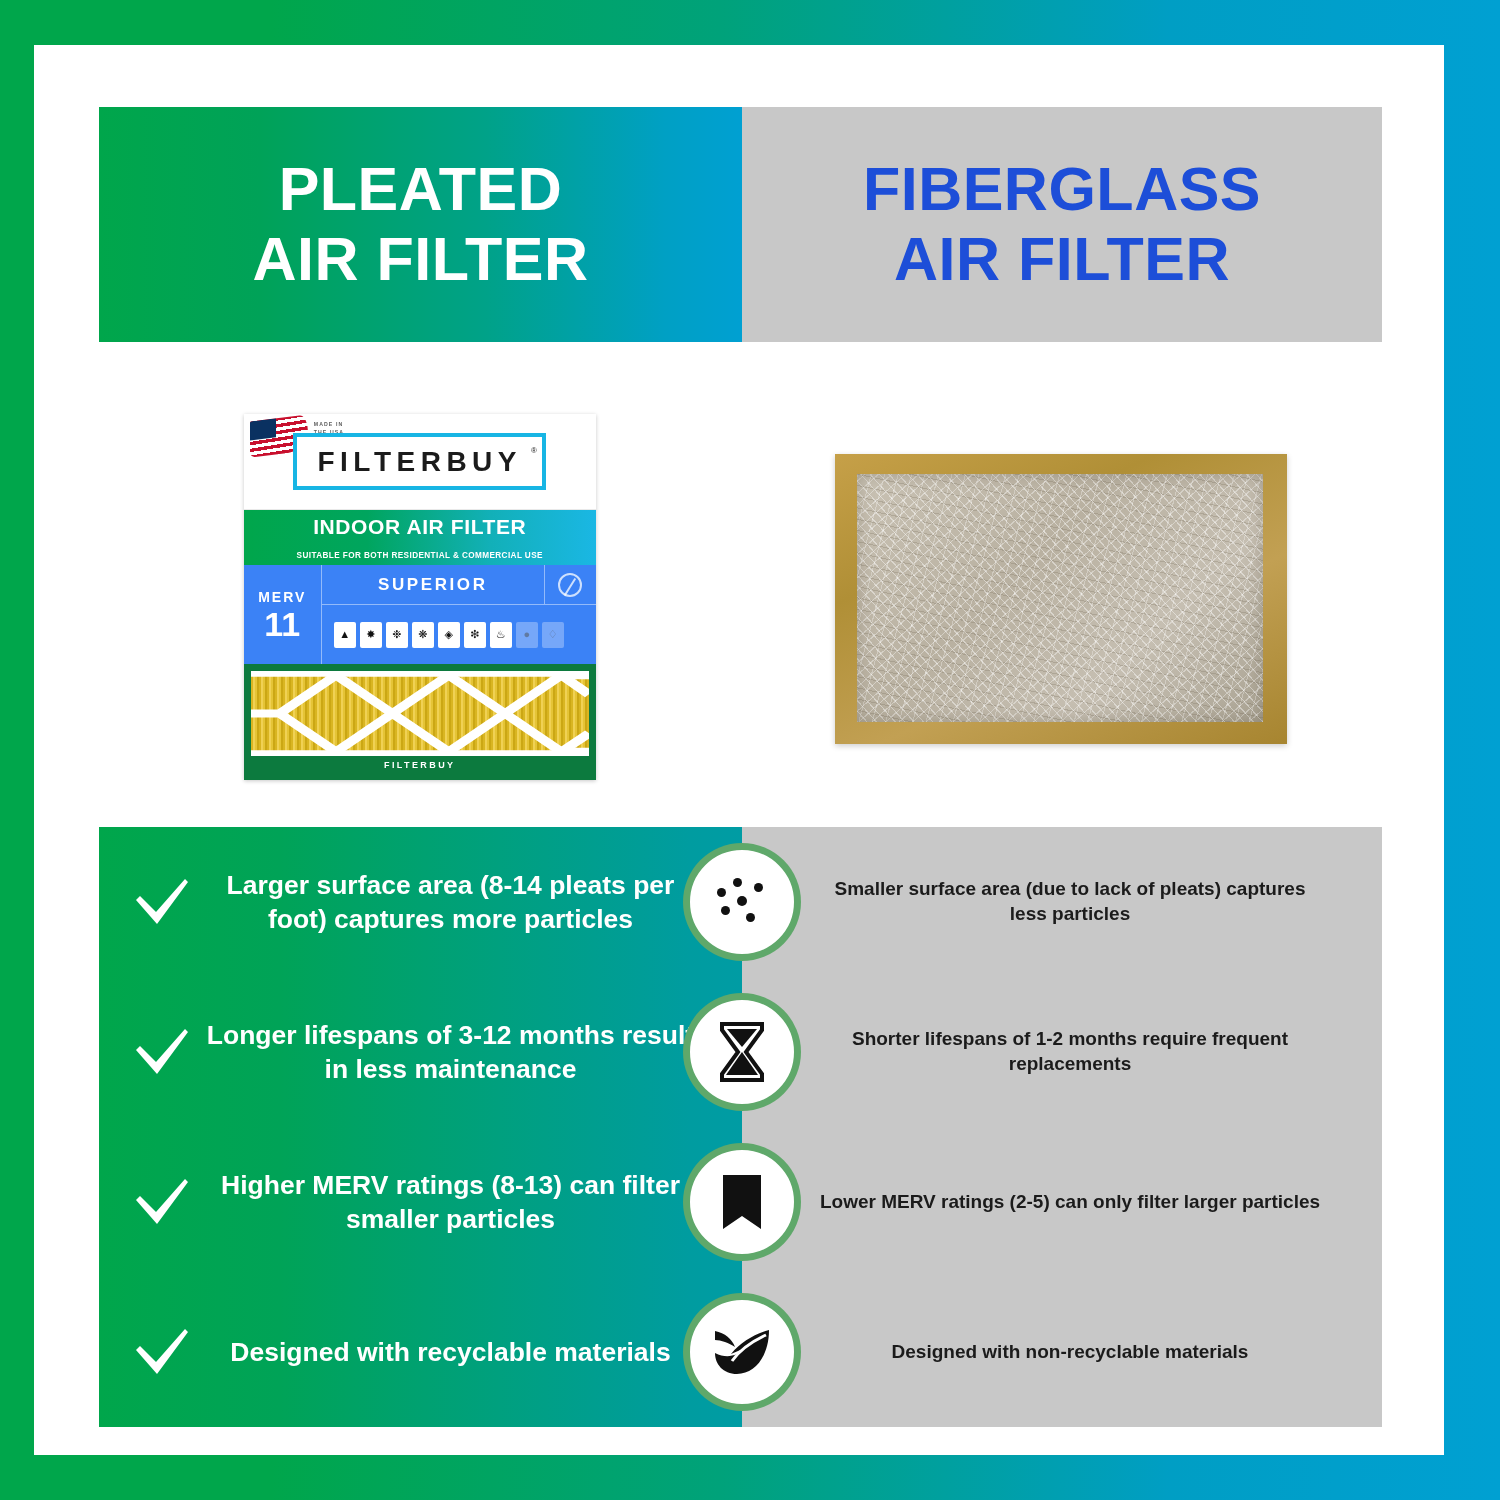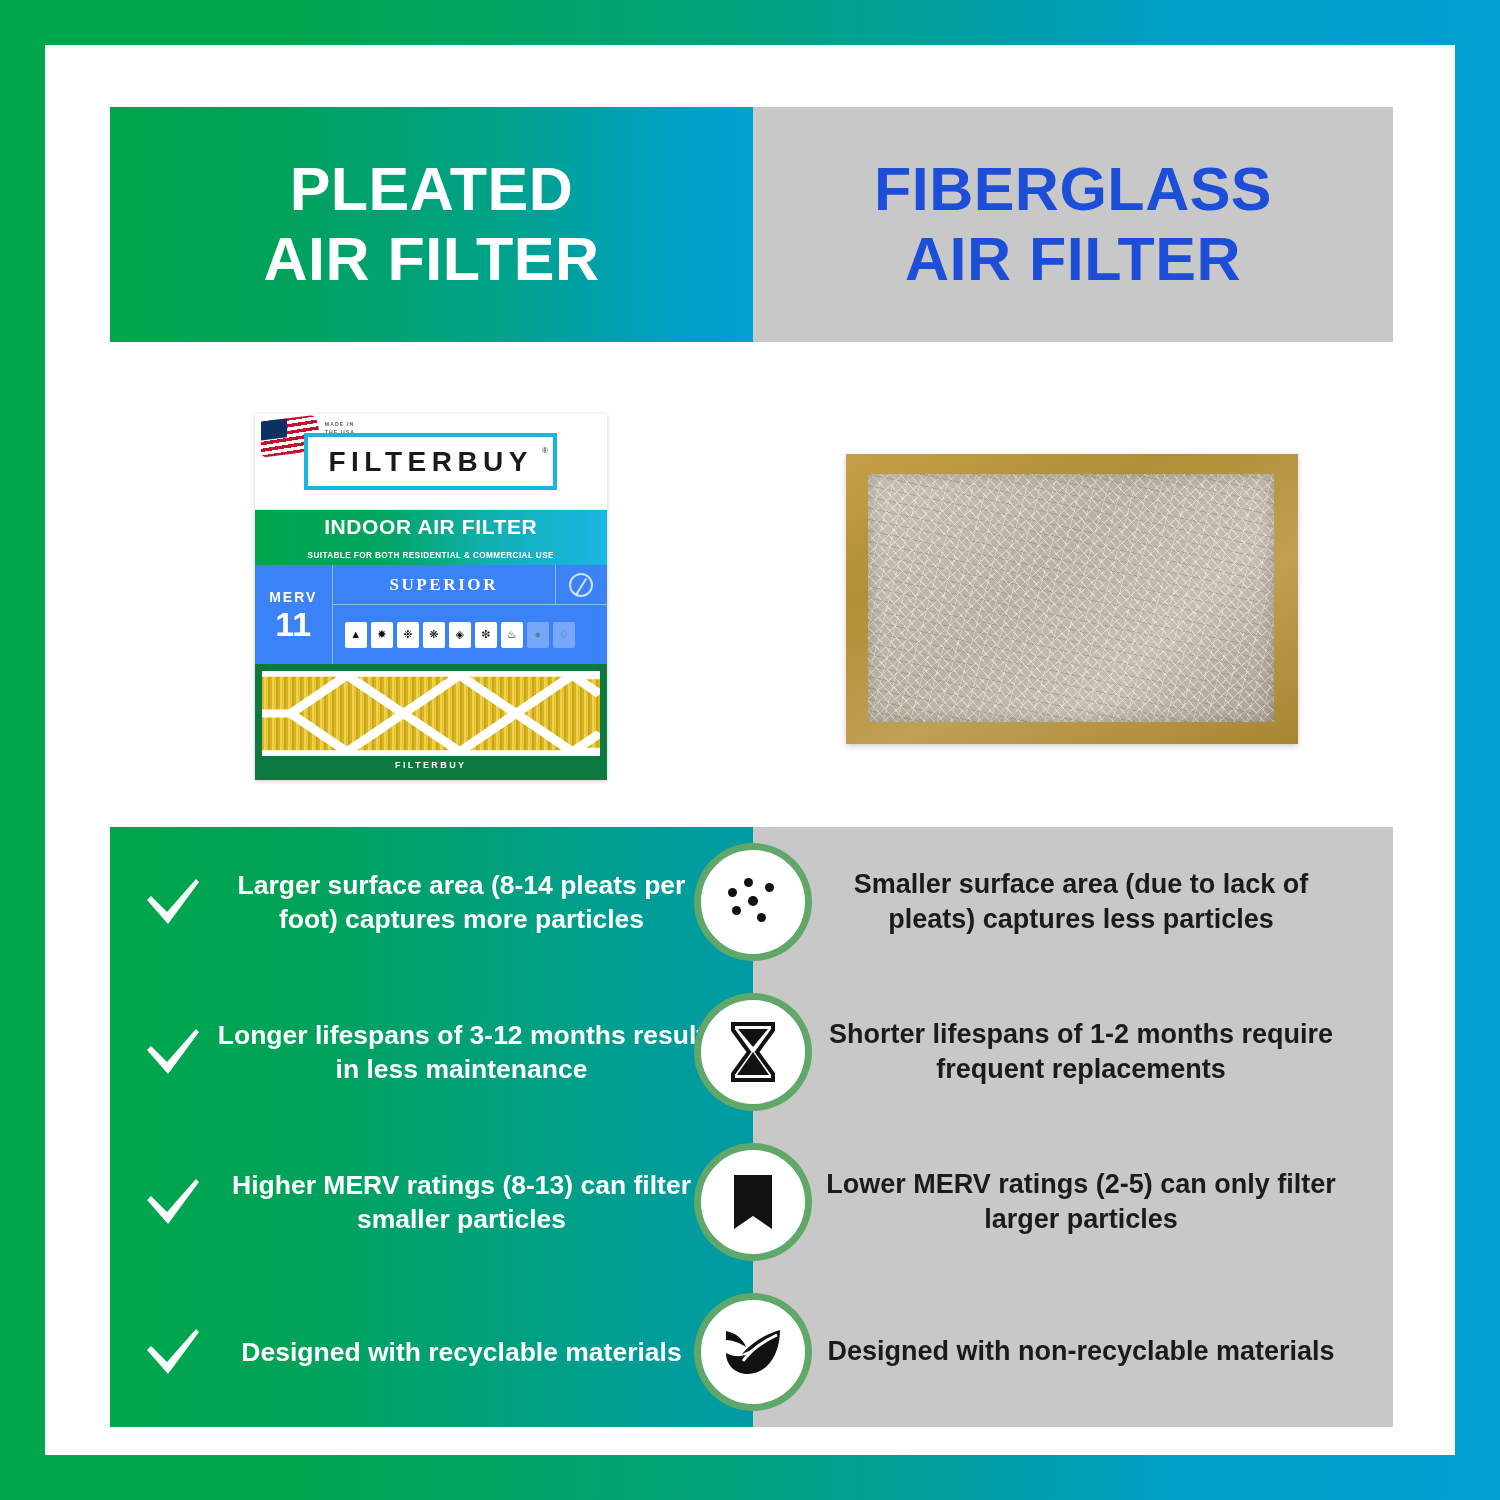--- a/index.html
+++ b/index.html
@@ -14,21 +14,21 @@
   
   #infographic {
     position: relative;
     width: 1500px; height: 1500px;
     background: linear-gradient(90deg, #00a64b 0%, #00a64b 18%, #00a27a 48%, #009ec4 78%, #00a0d2 100%);
   }
 
   
   #canvas {
     position: absolute;
-    left: 45px; top: 45px;
+    left: 34px; top: 45px;
     width: 1410px; height: 1410px;
     background: #ffffff;
   }
 
   
   .header-row {
     position: absolute;
     left: 65px; top: 62px;
     width: 1283px; height: 235px;
     display: flex;
@@ -135,21 +135,21 @@
   }
   .fb-merv {
     width: 78px;
     display: flex; flex-direction: column;
     align-items: center; justify-content: center;
     color: #ffffff;
     border-right: 1px solid rgba(255,255,255,.45);
   }
   .fb-merv-label { font-size: 14px; font-weight: 800; letter-spacing: 2px; }
   .fb-merv-value { font-size: 34px; font-weight: 800; line-height: 1; margin-top: 2px; }
-  .fb-right-col { flex: 1; display: flex; flex-direction: column; font-family: Liberation Serif, serif; }
+  .fb-right-col { flex: 1; display: flex; flex-direction: column; }
   .fb-superior-row {
     height: 40px;
     display: flex; align-items: center;
     border-bottom: 1px solid rgba(255,255,255,.45);
   }
   .fb-superior {
     flex: 1; text-align: center;
     font-size: 17px; font-weight: 800;
     color: #ffffff; letter-spacing: 2.6px;
   }
@@ -266,21 +266,21 @@
     color: #ffffff;
     font-size: 26.5px;
     font-weight: 700;
     line-height: 1.30;
   }
   .row-right {
     flex: 1;
     padding-left: 72px; padding-right: 56px;
     text-align: center;
     color: #1b1b1b;
-    font-size: 27px;
+    font-size: 19px;
     font-weight: 700;
     line-height: 1.30;
   }
 
   
   .badge {
     position: absolute;
     left: 643px;
     top: 50%;
     transform: translate(-50%, -50%);

